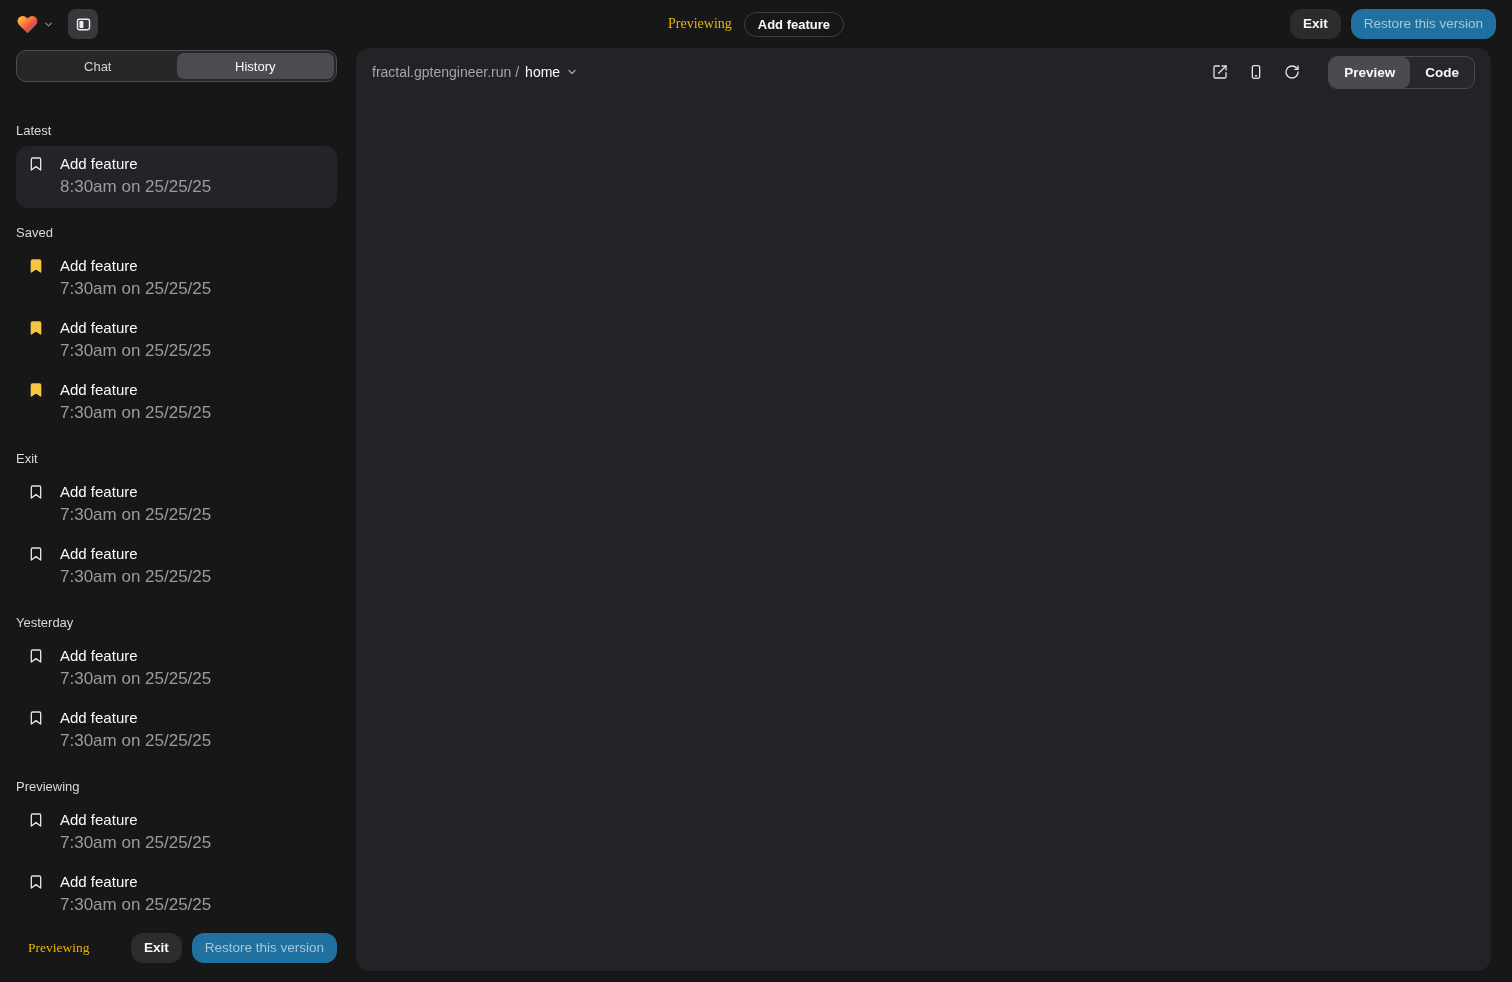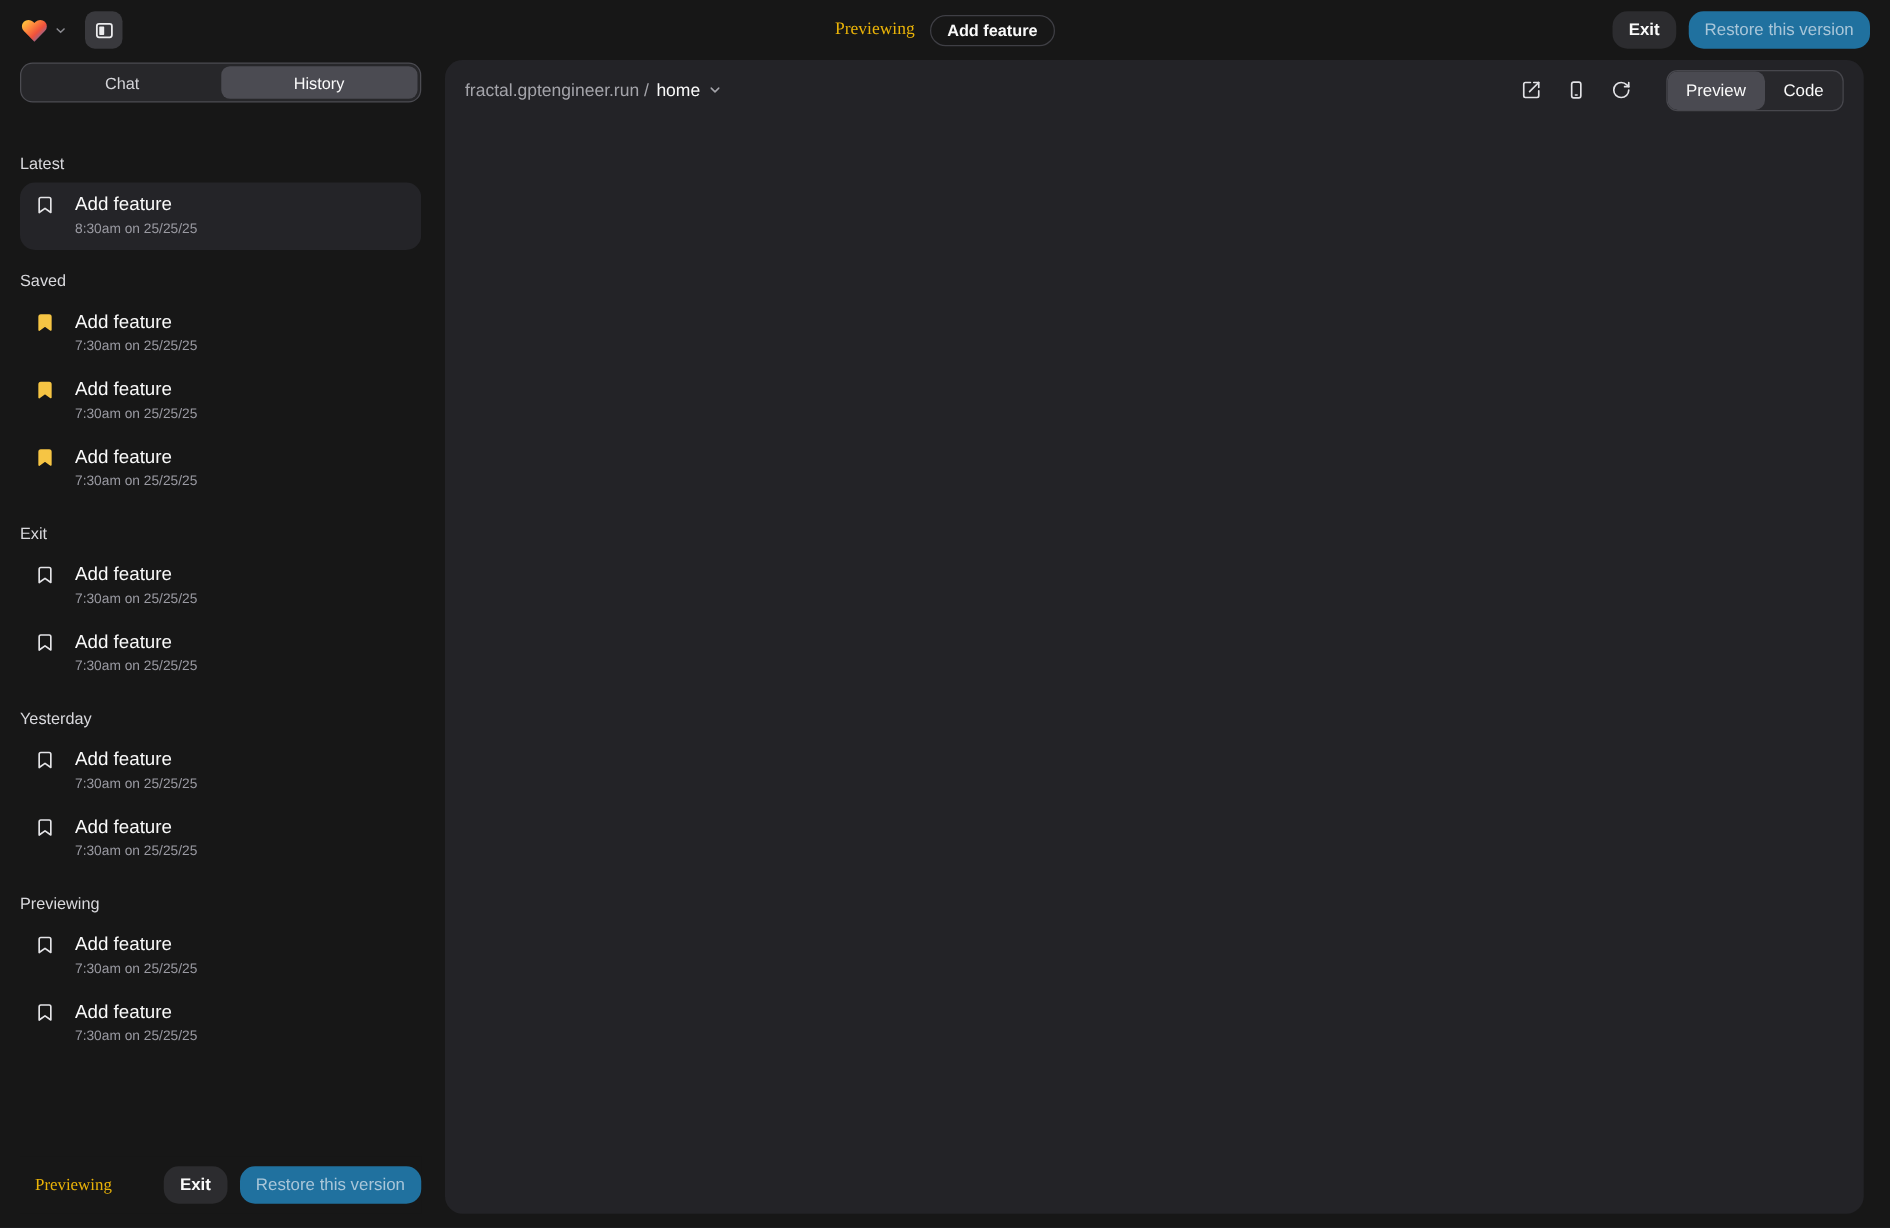--- a/index.html
+++ b/index.html
@@ -44,37 +44,37 @@
   .tabs{height:32px;flex:none;margin-top:2px;background:#27272a;border:1px solid #4c4c52;border-radius:10px;padding:2px;display:flex;}
   .tab{flex:1;border:none;background:transparent;border-radius:7px;font-size:13px;font-family:inherit;color:#d4d4d8;cursor:pointer;}
   .tab.active{background:#4b4b52;color:var(--text-primary);font-weight:400;}
   .history-list{flex:1;overflow:hidden;padding-top:4px;margin-top:20px;}
   .section-label{font-size:13px;color:#d9d9dd;margin:17px 0 8px;}
   .item{padding:9px 12px 11px;border-radius:12px;cursor:pointer;}
   .item.highlighted{background:#242428;}
   .item-row{display:flex;align-items:center;gap:16px;}
   .bm{width:16px;height:16px;flex:none;color:#e4e4e7;}
   .item-title{font-size:15px;font-weight:500;color:var(--text-primary);}
-  .item-time{font-size:11px;color:var(--text-secondary);margin:5px 0 0 32px;}
+  .item-time{font-size:17px;color:var(--text-secondary);margin:5px 0 0 32px;}
 
   .sidebar-footer{flex:none;height:46px;display:flex;align-items:center;gap:10px;padding-left:12px;background:var(--page-bg);}
   .sidebar-footer .previewing-label{font-size:13.5px;}
   .sidebar-footer .btn{margin-left:0;}
   .sidebar-footer .spacer{flex:1;}
 
   
   .panel{flex:1;background:var(--panel-bg);border-radius:14px;display:flex;flex-direction:column;overflow:hidden;}
   .panel-toolbar{height:48px;flex:none;display:flex;align-items:center;padding:15px 16px;}
   .url-selector{display:flex;align-items:center;gap:6px;background:none;border:none;font-family:inherit;font-size:14px;cursor:pointer;padding:0;}
   .url-prefix{color:#a4a4aa;}
   .url-page{color:var(--text-primary);font-weight:500;}
   .toolbar-icons{margin-left:auto;display:flex;align-items:center;gap:8px;}
   .icon-btn{width:28px;height:28px;border:none;background:transparent;border-radius:6px;display:flex;align-items:center;justify-content:center;color:#e2e2e6;cursor:pointer;}
   .view-toggle{margin-left:14px;display:flex;background:#28282c;border:1px solid #47474d;border-radius:9px;overflow:hidden;}
-  .view-seg{border:none;background:transparent;font-family:inherit;font-size:13.5px;font-weight:400;color:var(--text-primary);padding:8px 15px;cursor:pointer;border-radius:8px;}
+  .view-seg{border:none;background:transparent;font-family:inherit;font-size:13.5px;font-weight:700;color:var(--text-primary);padding:8px 15px;cursor:pointer;border-radius:8px;}
   .view-seg.active{background:#4a4a51;}
   .preview-canvas{flex:1;}
 </style>
 </head>
 <body>
 
 <header class="topbar">
   <div class="brand-cluster">
     <button class="logo-btn">
       <span>

